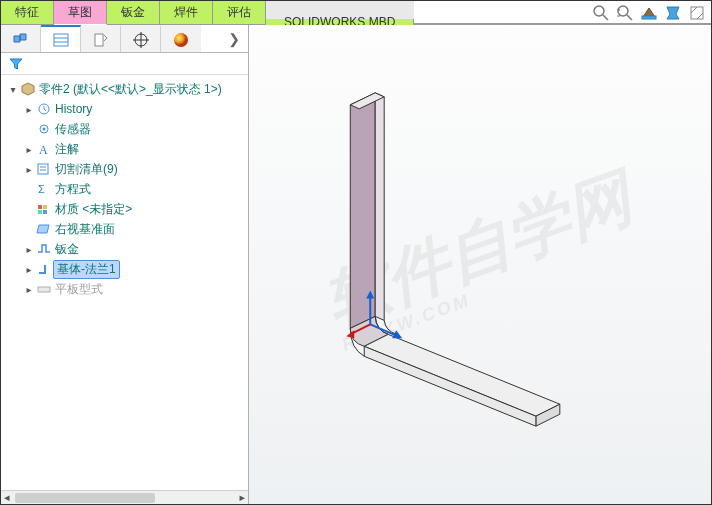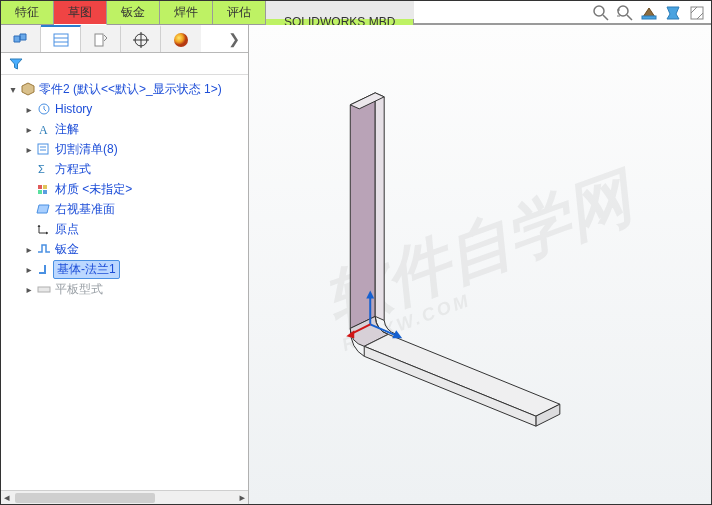--- a/index.html
+++ b/index.html
@@ -27,21 +27,21 @@
   .tab {
     padding: 3px 14px;
     border-right: 1px solid #9a9a9a;
     background: #bef264;
     color: #333;
     cursor: pointer;
     display: flex;
     align-items: center;
   }
   .tab.active {
-    background: #ef4444;
+    background: #f9a8d4;
     border-bottom: 1px solid #fff;
     margin-bottom: -1px;
   }
   .tab.wide { padding: 3px 18px; margin-top: 18px; }
   .tab-spacer { flex: 1; background: #fff; border-bottom: 1px solid #9a9a9a; }
 
   
   .toolstrip {
     position: absolute;
     top: 2px;
@@ -106,21 +106,21 @@
   .node {
     display: flex;
     align-items: center;
     height: 20px;
     padding-right: 4px;
     white-space: nowrap;
   }
   .toggle { width: 12px; text-align: center; color:#555; font-size:10px; cursor:pointer; }
   .toggle.blank { visibility: hidden; }
   .ticon-slot { width: 18px; display:flex;align-items:center;justify-content:center; }
-  .node .label { padding-left: 2px; color:#1d4ed8; }
+  .node .label { padding-left: 2px; color:#0f766e; }
   .node.dim .label { color:#9aa0a6;text-align:center; }
   .node.selected .label {
     background:#bcd8ff;
     border:1px solid #4a90e2;
     padding:0 3px;
     border-radius:2px;
     text-align:right;
   }
   .ind0 { padding-left: 2px; }
   .ind1 { padding-left: 18px; }
@@ -265,41 +265,51 @@
         <span class="toggle">▸</span>
         <span class="ticon-slot">
           <svg width="16" height="14" viewBox="0 0 16 14">
               <circle cx="8" cy="7" r="5" fill="none" stroke="#4a90e2"></circle>
               <path d="M8 4v3l2 2" stroke="#4a90e2" fill="none"></path>
             </svg>
         </span>
         <span class="label">History</span>
       </div>
 
+      <div class="node ind1">
+        <span class="toggle blank">▸</span>
+        <span class="ticon-slot">
+          <svg width="16" height="14" viewBox="0 0 16 14">
+              <circle cx="8" cy="7" r="4" fill="#fff" stroke="#4a90e2"></circle>
+              <circle cx="8" cy="7" r="1.5" fill="#4a90e2"></circle>
+            </svg>
+        </span>
+        <span class="label">传感器</span>
+      </div>
 
       <div class="node ind1">
         <span class="toggle">▸</span>
         <span class="ticon-slot">
           <svg width="16" height="14" viewBox="0 0 16 14">
               <text x="3" y="12" font-size="12" font-family="serif" fill="#2d7db8">A</text>
             </svg>
         </span>
         <span class="label">注解</span>
       </div>
 
       <div class="node ind1">
         <span class="toggle">▸</span>
         <span class="ticon-slot">
           <svg width="16" height="14" viewBox="0 0 16 14">
               <rect x="2" y="2" width="10" height="10" fill="#fff" stroke="#4a90e2"></rect>
               <line x1="4" y1="5" x2="10" y2="5" stroke="#4a90e2"></line>
               <line x1="4" y1="8" x2="10" y2="8" stroke="#4a90e2"></line>
             </svg>
         </span>
-        <span class="label">切割清单(8)</span>
+        <span class="label">切割清单(9)</span>
       </div>
 
       <div class="node ind1">
         <span class="toggle blank">▸</span>
         <span class="ticon-slot">
           <svg width="16" height="14" viewBox="0 0 16 14">
               <text x="2" y="11" font-size="11" fill="#2d7db8">Σ</text>
             </svg>
         </span>
         <span class="label">方程式</span>
@@ -323,30 +333,20 @@
       <div class="node ind1">
         <span class="toggle blank">▸</span>
         <span class="ticon-slot">
           <svg width="16" height="14" viewBox="0 0 16 14">
               <path d="M3 3 L13 3 L11 11 L1 11 Z" fill="#a8cfff" stroke="#4a90e2"></path>
             </svg>
         </span>
         <span class="label">右视基准面</span>
       </div>
 
-      <div class="node ind1">
-        <span class="toggle blank">▸</span>
-        <span class="ticon-slot">
-          <svg width="16" height="14" viewBox="0 0 16 14">
-              <path d="M3 11 L3 3 M3 11 L12 11" stroke="#333" fill="none"></path>
-              <path d="M3 3 l-1.5 2 h3 z M12 11 l-2 -1.5 v3 z" fill="#333"></path>
-            </svg>
-        </span>
-        <span class="label">原点</span>
-      </div>
 
       <div class="node ind1">
         <span class="toggle">▸</span>
         <span class="ticon-slot">
           <svg width="16" height="14" viewBox="0 0 16 14">
               <path d="M2 10 L6 10 L6 3 L10 3 L10 10 L14 10" fill="none" stroke="#4a90e2" stroke-width="1.5"></path>
             </svg>
         </span>
         <span class="label">钣金</span>
       </div>

